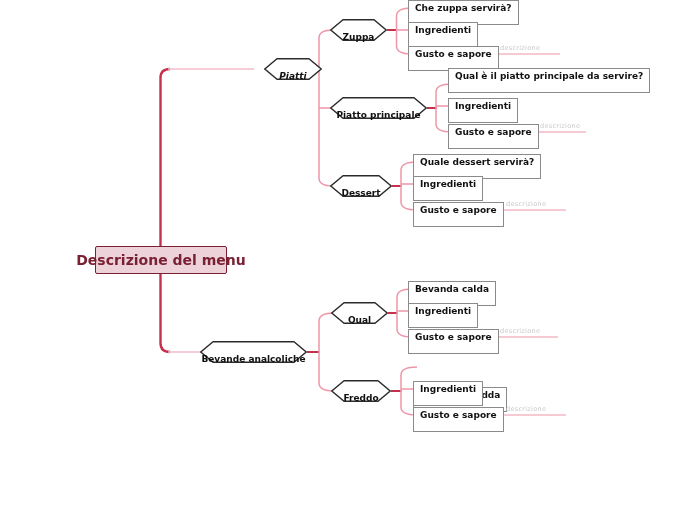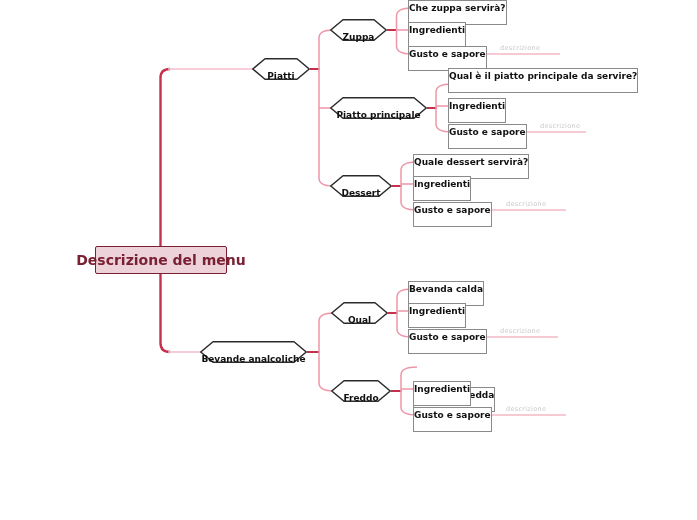--- a/index.html
+++ b/index.html
@@ -26,21 +26,21 @@
   .hex{position:absolute;height:36px;cursor:pointer;}
   .hex svg{position:absolute;left:0;top:0;display:block;}
   .hex span{
     position:absolute;left:0;top:0;width:100%;height:100%;
     display:flex;align-items:center;justify-content:center;
     font-size:9px;font-weight:bold;color:#111;white-space:nowrap;
   }
   .leaf{
     position:absolute;height:25px;box-sizing:border-box;
     background:#fff;border:1px solid var(--leaf-border,#8a8a8a);
-    padding:0 0;line-height:15px;font-size:9px;font-weight:bold;color:#111;
+    padding:0 6px;line-height:15px;font-size:9px;font-weight:bold;color:#111;
     white-space:nowrap;cursor:pointer;
   }
   .note{
     position:absolute;font-size:6.5px;color:var(--note-gray,#c9c9c9);
     white-space:nowrap;letter-spacing:.3px;
   }
 </style>
 </head>
 <body>
 
@@ -80,21 +80,21 @@
     <path class="ln-note" d="M 455 337 L 558 337"></path>
 
     <path class="ln-stub" d="M 391 391 L 401.5 391"></path>
     <path class="ln-branch" d="M 417 367 Q 401 367 401 375 L 401 407 Q 401 415 417 415"></path>
     <path class="ln-branch" d="M 401 389 L 417 389"></path>
     <path class="ln-note" d="M 460 415 L 566 415"></path>
   </svg>
 
   <div class="root">Descrizione del menu</div>
 
-  <div class="hex" style="left:252px;top:58px;width:58px;">
+  <div class="hex" style="left:264px;top:58px;width:58px;font-style:italic;">
     <svg width="58" height="22">
         <polygon points="13,0.75 45,0.75 57.25,11 45,21.25 13,21.25 0.75,11" fill="#fff" stroke="#2b2b2b" stroke-width="1.5" stroke-linejoin="round"></polygon>
       </svg>
     <span>Piatti</span>
   </div>
 
   <div class="hex" style="left:200px;top:341px;width:107px;">
     <svg width="107" height="22">
         <polygon points="13,0.75 94,0.75 106.25,11 94,21.25 13,21.25 0.75,11" fill="#fff" stroke="#2b2b2b" stroke-width="1.5" stroke-linejoin="round"></polygon>
       </svg>

